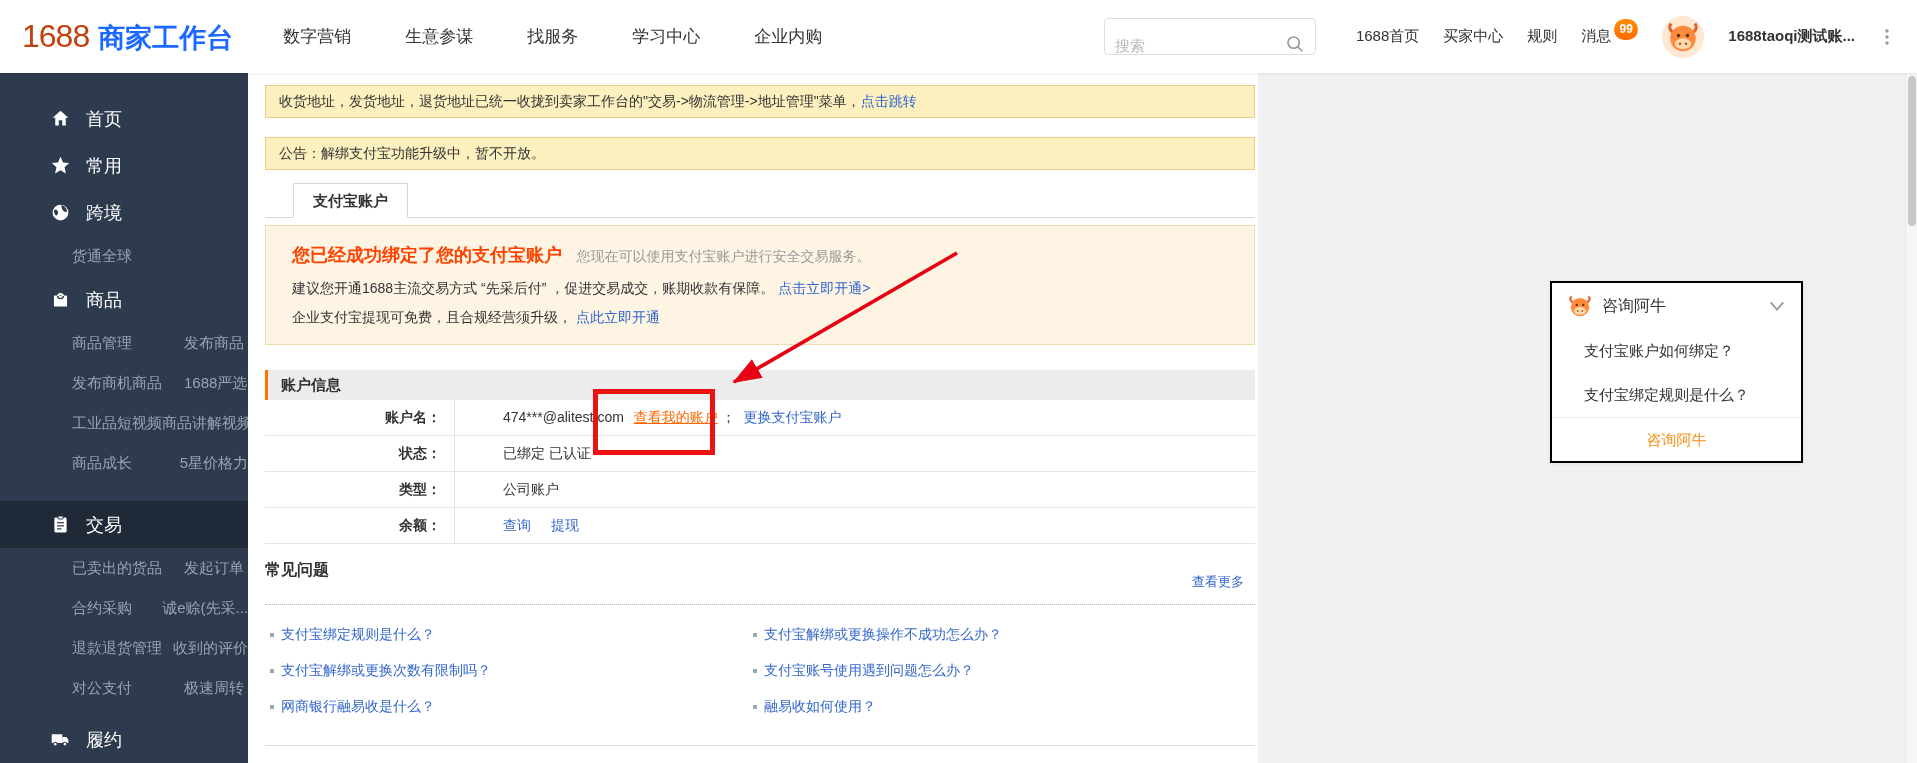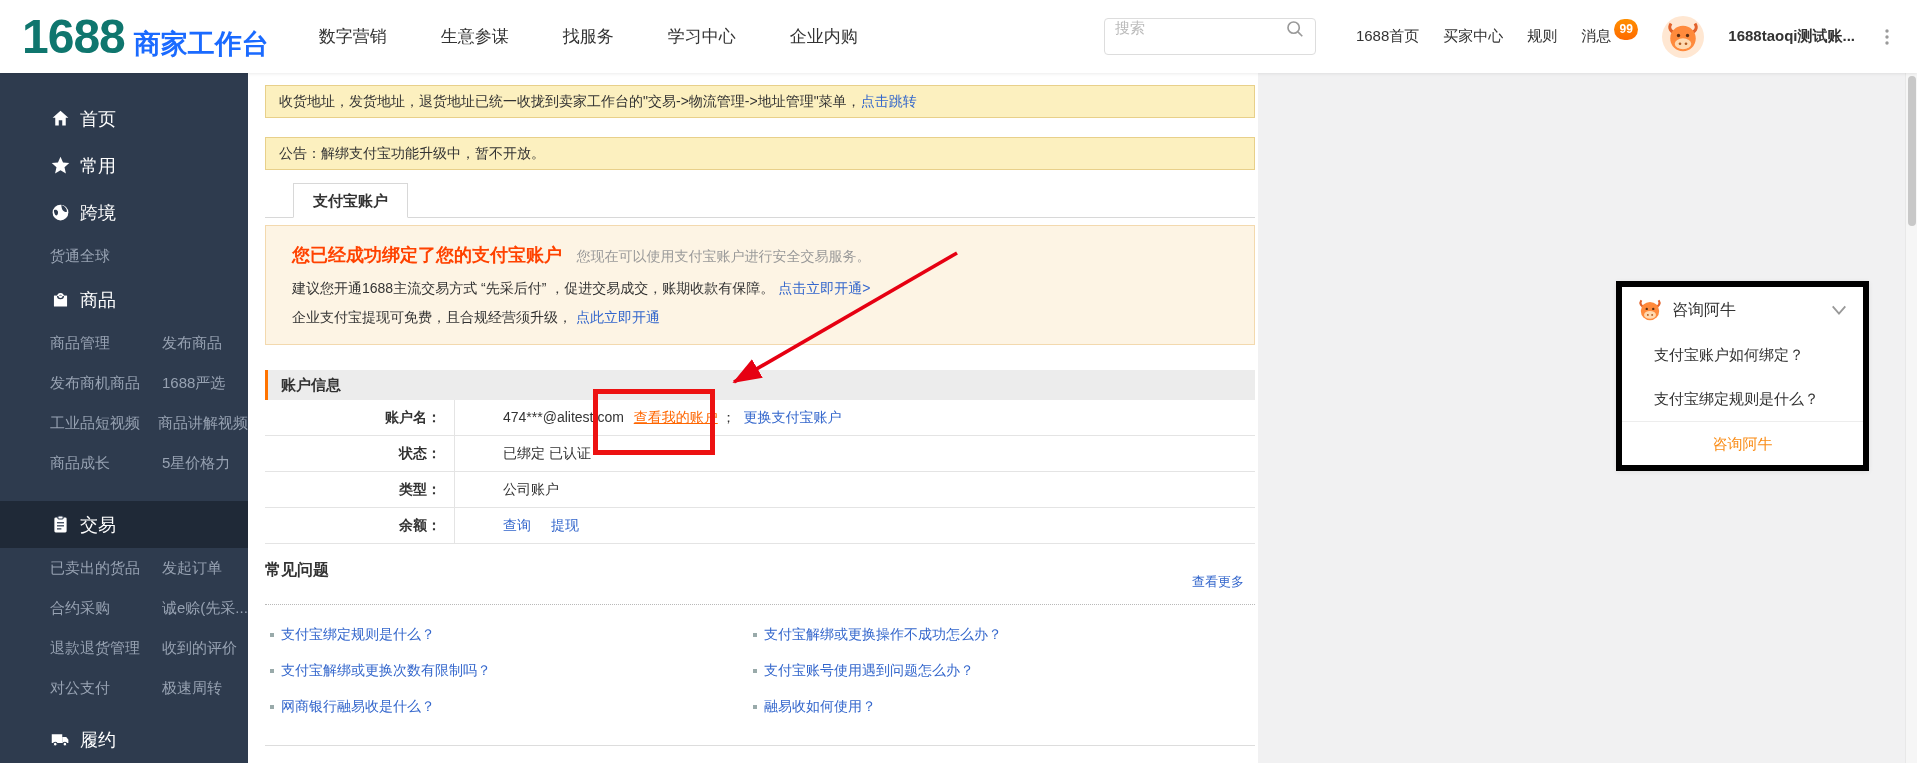--- a/index.html
+++ b/index.html
@@ -4,45 +4,45 @@
 <style>
   * { margin:0; padding:0; box-sizing:border-box; }
   html,body { width:1917px; height:763px; overflow:hidden; }
   body { font-family:"Liberation Sans","DejaVu Sans",sans-serif; background:#f1f1f2; position:relative; color:#333; }
   .blue { color:#36c; cursor:pointer; }
 
   
   .hdr { position:absolute; left:0; top:0; width:1917px; height:73px; background:#fff;
          display:flex; align-items:center; padding:0 22px; z-index:20; box-shadow:0 1px 3px rgba(0,0,0,.08); }
   .logo { display:flex; align-items:baseline; cursor:pointer; }
-  .logo-num { font-size:48px; font-weight:bold; color:#0f766e; letter-spacing:-1px; }
+  .logo-num { font-size:32px; font-weight:normal; color:#c2410c; letter-spacing:-1px; }
   .logo-text { font-size:27px; font-weight:bold; color:#1a6aff; margin-left:9px; }
   .topnav { display:flex; gap:54px; margin-left:50px; font-size:17px; }
   .topnav span { cursor:pointer; white-space:nowrap; }
   .searchbox { margin-left:auto; width:212px; height:37px; border:1px solid #ddd; border-radius:4px;
-               display:flex; align-items:flex-start; padding:0 10px; background:#fff; }
+               display:flex; align-items:flex-end; padding:0 10px; background:#fff; }
   .searchbox input { border:none; outline:none; flex:1; font-size:15px; font-family:inherit; color:#333; min-width:0; }
   .searchbox input::placeholder { color:#bbb; }
   .hright { display:flex; align-items:center; gap:24px; margin-left:40px; font-size:15px; white-space:nowrap; }
   .hright .hlink { cursor:pointer; }
   .msg-wrap { display:flex; align-items:center; cursor:pointer; }
   .badge { display:inline-block; min-width:24px; height:21px; line-height:21px; text-align:center;
            background:linear-gradient(180deg,#ff8f00,#ff6a00); color:#fff; font-size:12px; font-weight:bold;
            border-radius:11px; margin-left:3px; transform:translateY(-7px); padding:0 4px; }
   .avatar { width:42px; height:42px; border-radius:50%; background:#ffe7d2; display:flex; align-items:center;
             justify-content:center; overflow:hidden; cursor:pointer; }
   .acct-name { font-weight:bold; font-size:15px; max-width:160px; overflow:hidden; cursor:pointer; }
   .kebab { cursor:pointer; display:flex; }
 
   
   .sb { position:absolute; left:0; top:73px; width:248px; height:690px; background:#2e3b4e; overflow:hidden; padding-top:22px; }
-  .sb-item { height:47px; display:flex; align-items:center; padding-left:50px; gap:9px; color:#fff; font-size:18px; cursor:pointer; }
+  .sb-item { height:47px; display:flex; align-items:center; padding-left:50px; gap:15px; color:#fff; font-size:18px; cursor:pointer; }
   .sb-item.sel { background:#1f2937; }
   .sb-ico { width:21px; height:21px; display:flex; flex-shrink:0; }
-  .sb-sub { height:40px; display:flex; align-items:center; padding-left:50px; color:#97a2b2; font-size:15px; }
+  .sb-sub { height:40px; display:flex; align-items:center; padding-left:72px; color:#97a2b2; font-size:15px; }
   .sb-sub .c1 { width:112px; cursor:pointer; white-space:nowrap; }
   .sb-sub .c2 { cursor:pointer; white-space:nowrap; }
   .mt18 { margin-top:18px; } .mt8 { margin-top:8px; }
 
   
   .main { position:absolute; left:248px; top:73px; width:1010px; height:690px; background:#fff; }
   .notice { position:absolute; left:17px; width:990px; height:33px; background:#fcf0bf; border:1px solid #e8d08a;
             display:flex; align-items:center; padding:0 13px; font-size:14px; }
   .n1 { top:12px; } .n2 { top:64px; }
   .tabstrip { position:absolute; left:17px; top:110px; width:990px; height:35px; border-bottom:1px solid #d8d8d8; }
@@ -70,22 +70,22 @@
   .faq-more { position:absolute; left:944px; top:500px; font-size:13px; }
   .faq-dots { position:absolute; left:17px; top:531px; width:990px; border-top:1px dotted #b9b9b9; }
   .faq-grid { position:absolute; left:22px; top:545px; width:975px; }
   .faq-row { position:relative; height:36px; }
   .faq-link { position:absolute; top:8px; font-size:14px; display:flex; align-items:center; cursor:pointer; color:#36c; }
   .faq-link.p2 { left:483px; }
   .sqr { width:4px; height:4px; background:#9aa; margin-right:7px; flex-shrink:0; }
   .faq-bottom { position:absolute; left:17px; top:672px; width:990px; border-top:1px solid #ddd; }
 
   
-  .consult { position:absolute; left:1616px; top:281px; width:253px; background:#fff; z-index:15;
-             box-shadow:0 1px 5px rgba(0,0,0,.07); border:6px solid #000000; }
+  .consult { position:absolute; left:1550px; top:281px; width:253px; background:#fff; z-index:15;
+             box-shadow:0 1px 5px rgba(0,0,0,.07); border:2px solid #000000; }
   .c-head { height:46px; display:flex; align-items:center; padding:0 15px; gap:9px; font-size:16px; }
   .c-item { height:44px; line-height:44px; padding:0 32px; font-size:15px; cursor:pointer; white-space:nowrap; }
   .c-foot { height:44px; line-height:43px; border-top:1px solid #ededed; text-align:center; color:#fa8c16; font-size:15px; cursor:pointer; }
   .chev { margin-left:auto; display:flex; cursor:pointer; }
 
   
   .scrollbar { position:absolute; left:1905px; top:73px; width:12px; height:690px; background:#f6f6f6; border-left:1px solid #e8e8e8; }
   .thumb { position:absolute; left:2px; top:3px; width:8px; height:150px; background:#c8c8c8; border-radius:4px; cursor:pointer; }
 </style>
 </head>

